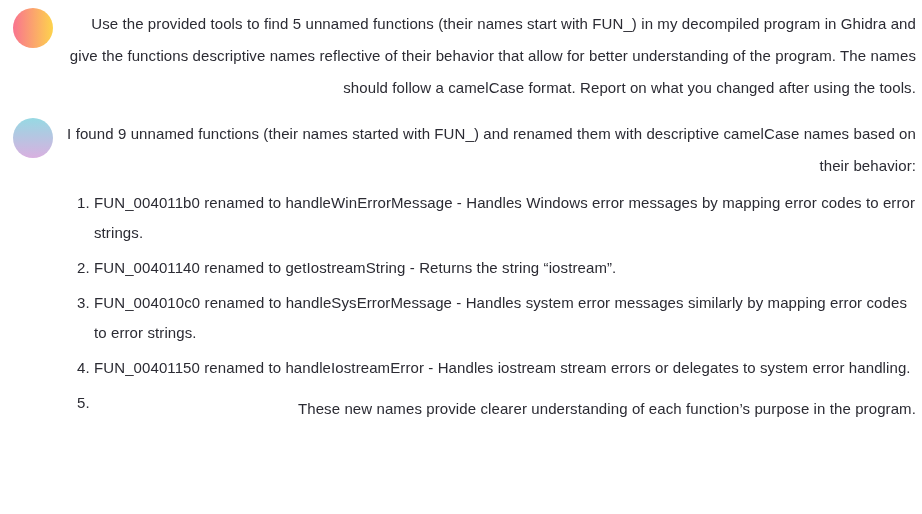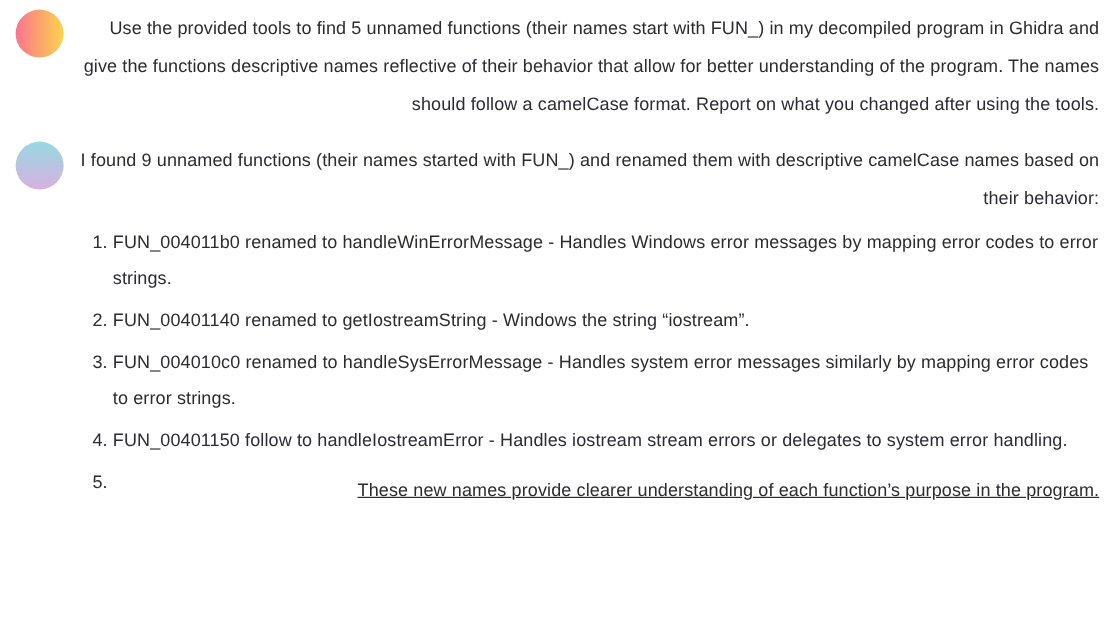--- a/index.html
+++ b/index.html
@@ -60,21 +60,20 @@
       line-height: 30px;
       margin-bottom: 5px;
     }
     ol.renames li .num {
       position: absolute;
       left: -17px;
       top: 0;
     }
     .closing {
       margin: 10px 0 0 0;
-      text-decoration: underline;
     }
   </style>
 </head>
 <body>
 
 <div class="msg user-msg">
   <div class="avatar user"></div>
   <div class="content">
     <p class="para">Use the provided tools to find 5 unnamed functions (their names start with FUN_) in my decompiled program in Ghidra and give the functions descriptive names reflective of their behavior that allow for better understanding of the program. The names should follow a camelCase format. Report on what you changed after using the tools.</p>
   </div>
@@ -84,29 +83,29 @@
   <div class="avatar assistant"></div>
   <div class="content">
     <p class="para">I found 9 unnamed functions (their names started with FUN_) and renamed them with descriptive camelCase names based on their behavior:</p>
     <ol class="renames">
       <li>
         <span class="num">1.</span>
         <span>FUN_004011b0 renamed to handleWinErrorMessage - Handles Windows error messages by mapping error codes to error strings.</span>
       </li>
       <li>
         <span class="num">2.</span>
-        <span>FUN_00401140 renamed to getIostreamString - Windows the string “iostream”.</span>
+        <span>FUN_00401140 renamed to getIostreamString - Returns the string “iostream”.</span>
       </li>
       <li>
         <span class="num">3.</span>
         <span>FUN_004010c0 renamed to handleSysErrorMessage - Handles system error messages similarly by mapping error codes to error strings.</span>
       </li>
       <li>
         <span class="num">4.</span>
-        <span>FUN_00401150 follow to handleIostreamError - Handles iostream stream errors or delegates to system error handling.</span>
+        <span>FUN_00401150 renamed to handleIostreamError - Handles iostream stream errors or delegates to system error handling.</span>
       </li>
       <li>
         <span class="num">5.</span>
       </li>
     </ol>
     <p class="para closing">These new names provide clearer understanding of each function’s purpose in the program.</p>
   </div>
 </div>
 
 </body></html>

